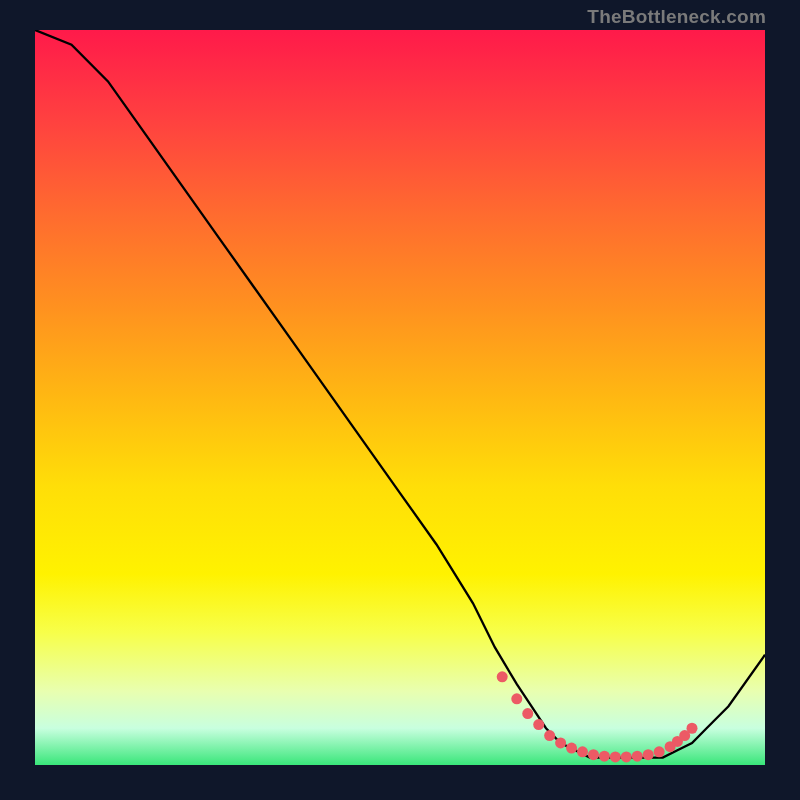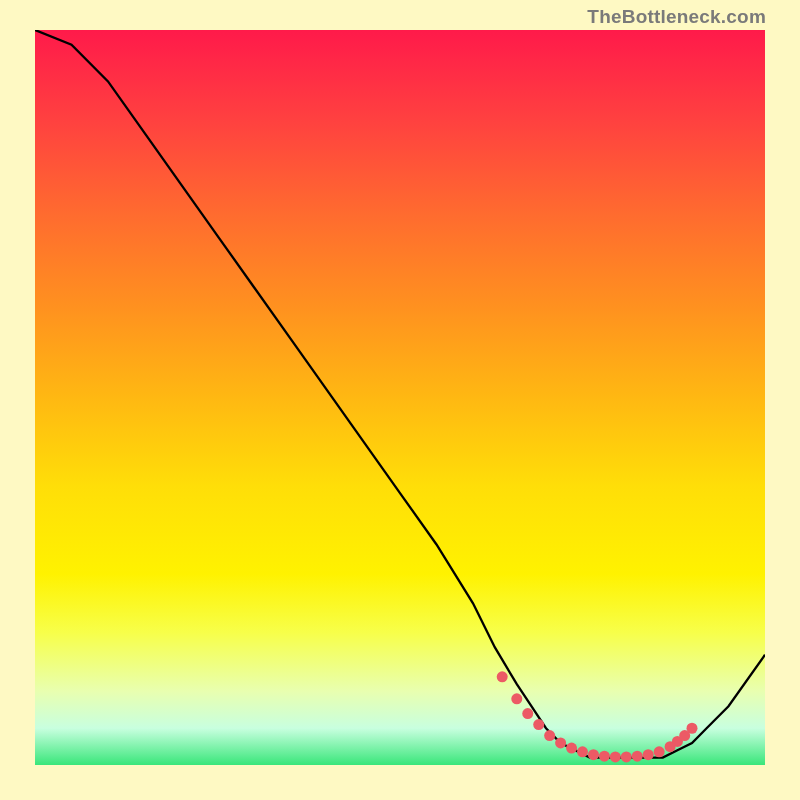--- a/index.html
+++ b/index.html
@@ -1,21 +1,21 @@
 <!DOCTYPE html>
 <html><head>
 <meta charset="utf-8">
 <style>
   * { margin: 0; padding: 0; box-sizing: border-box; }
   html, body { width: 800px; height: 800px; background: #000; overflow: hidden; }
   .stage {
     position: relative;
     width: 800px;
     height: 800px;
-    background: #fef9c3;
+    background: #0f172a;
   }
   .plot-area {
     position: absolute;
     left: 35px;
     top: 30px;
     width: 730px;
     height: 735px;
   }
   .gradient {
     position: absolute;

